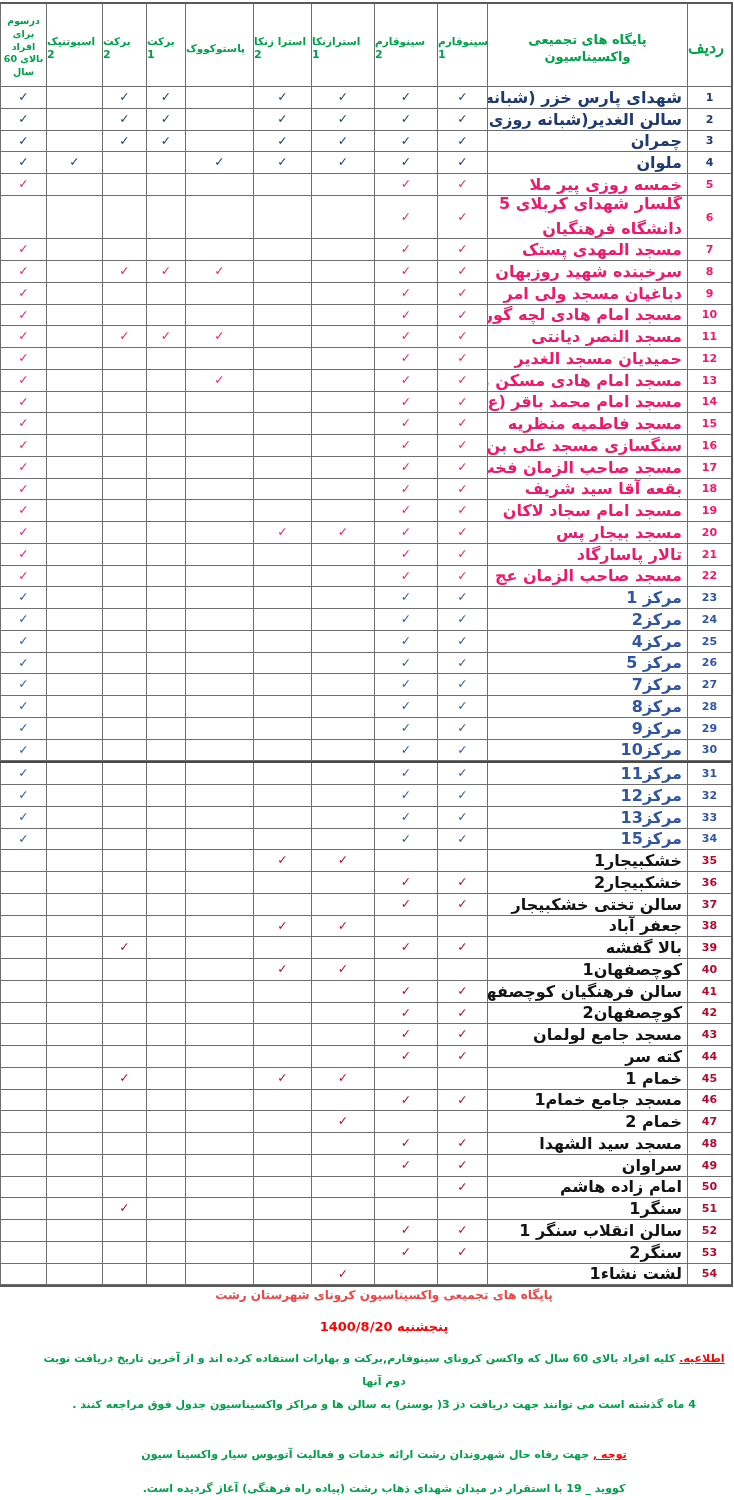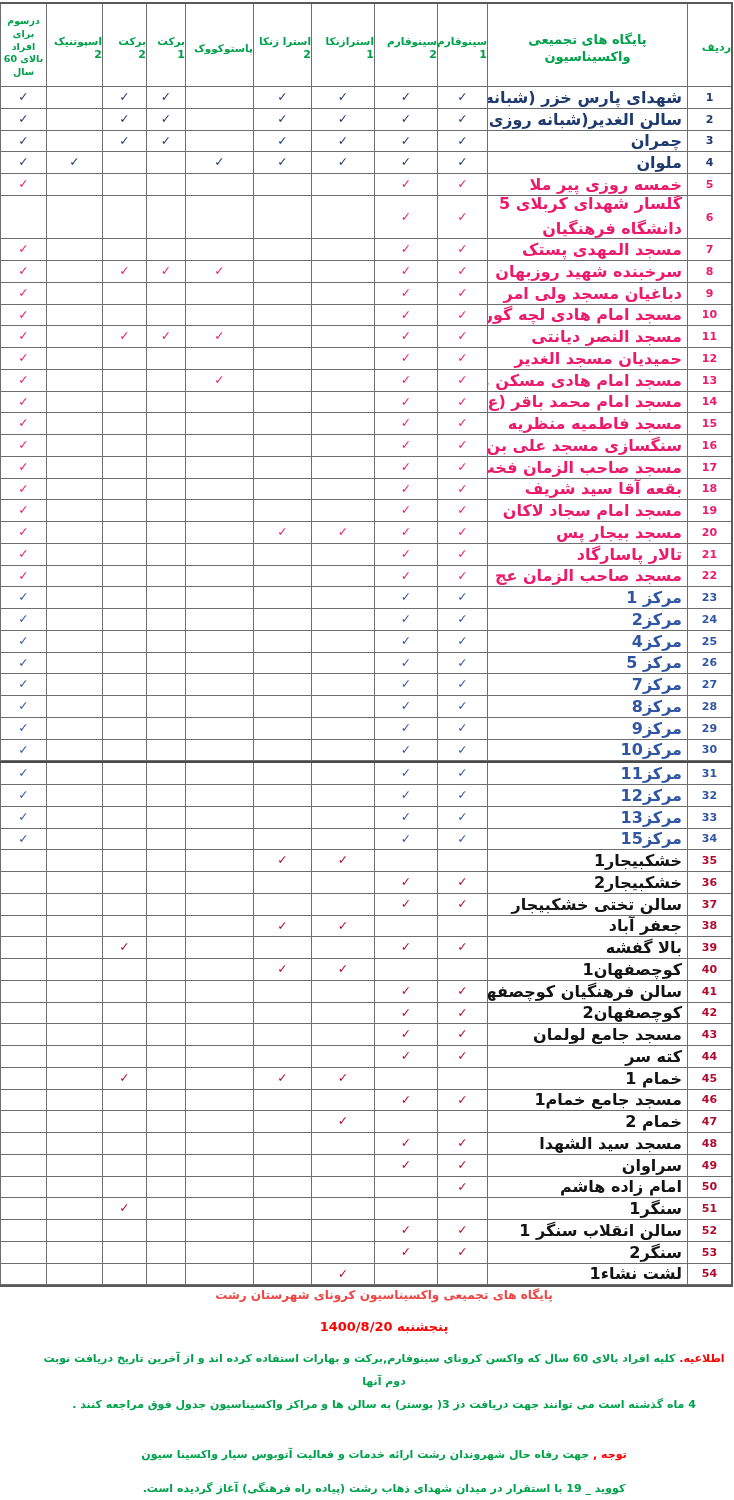--- a/index.html
+++ b/index.html
@@ -9,44 +9,44 @@
   .vax-table{position:absolute;top:2px;right:1px;width:731px;border:2px solid #5a5a5a;
              background:#fff;box-sizing:content-box;}
   .hrow,.row{display:grid;direction:rtl;
      grid-template-columns:44px 200px 50px 63px 63px 58px 68px 39px 44px 56px 46px;}
   .hrow{height:83px;}
   .row{height:21.76px;}
   .row.tall{height:43.5px;}
   .row.sep{border-top:2px solid #4a4a4a;}
   .cell{border-left:1px solid #6e6e6e;border-bottom:1px solid #6e6e6e;box-sizing:border-box;
         display:flex;align-items:center;justify-content:center;overflow:hidden;}
-  .hcell{align-items:flex-start;padding-top:7px;color:#00a14b;text-align:center;
+  .hcell{align-items:flex-end;padding-top:7px;color:#00a14b;text-align:center;
          flex-direction:column;line-height:1.3;}
-  .h-row-label{font-size:11px;}
+  .h-row-label{font-size:16px;font-family:Liberation Serif, serif;}
   .h-name{font-size:13px;}
   .h-vax{font-size:10.5px;}
   .h-vax .vnum{font-size:11px;}
   .h-dose3{font-size:9.5px;padding:4px 1px 0 1px;line-height:1.35;}
   .ncell{justify-content:flex-start;padding-right:5px;font-size:16px;white-space:nowrap;}
   .row.tall .ncell{white-space:normal;line-height:1.55;text-align:right;}
   .rnum{font-size:11px;}
   .mark{font-size:12.5px;line-height:1;}
   
   .t-navy .ncell,.t-navy .rnum,.t-navy .mark{color:#1f3a6e;}
   .t-pink .ncell,.t-pink .rnum,.t-pink .mark{color:#ed1a6b;}
   .t-royal .ncell,.t-royal .rnum,.t-royal .mark{color:#3056a3;}
   .t-dark .ncell{color:#141414;padding-left:36px;}
   .t-dark .rnum,.t-dark .mark{color:#b00a2e;}
   
   .footer{position:absolute;top:1284px;right:0;width:700px;text-align:center;}
   .f-title{color:#ef4444;font-size:12px;margin-top:4px;}
   .f-date{color:#ff0000;font-size:13px;margin-top:17px;}
   .f-notice{color:#00a14b;font-size:11px;line-height:23px;margin-top:13px;}
   .f-attention{color:#00a14b;font-size:11px;line-height:34px;margin-top:22px;}
-  .lead{color:#ff0000;}
+  .lead{color:#ff0000;text-decoration:underline;}
 </style>
 </head>
 <body>
 
 <div class="page">
 
   <div class="vax-table" id="vax-table">
     <div class="hrow">
       <div class="cell hcell h-row-label">ردیف</div>
       <div class="cell hcell h-name">پایگاه های تجمیعی واکسیناسیون</div>

